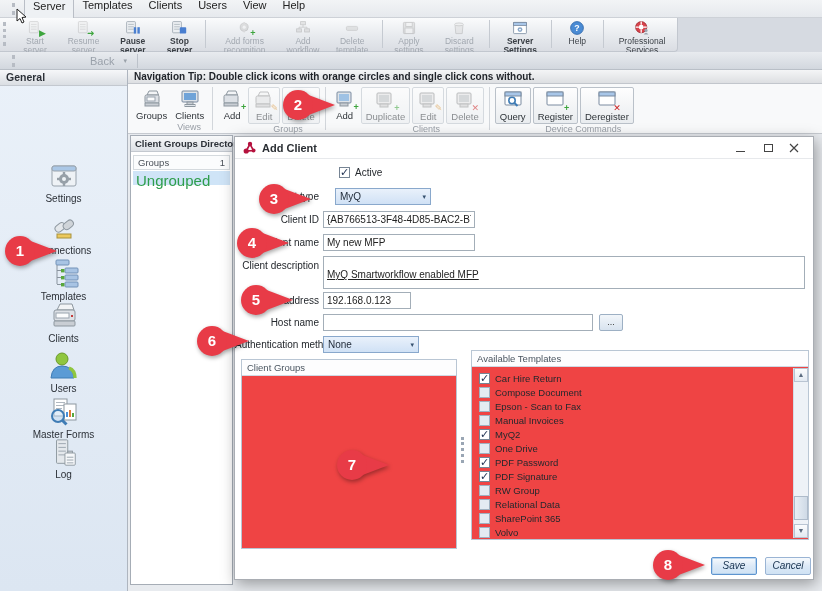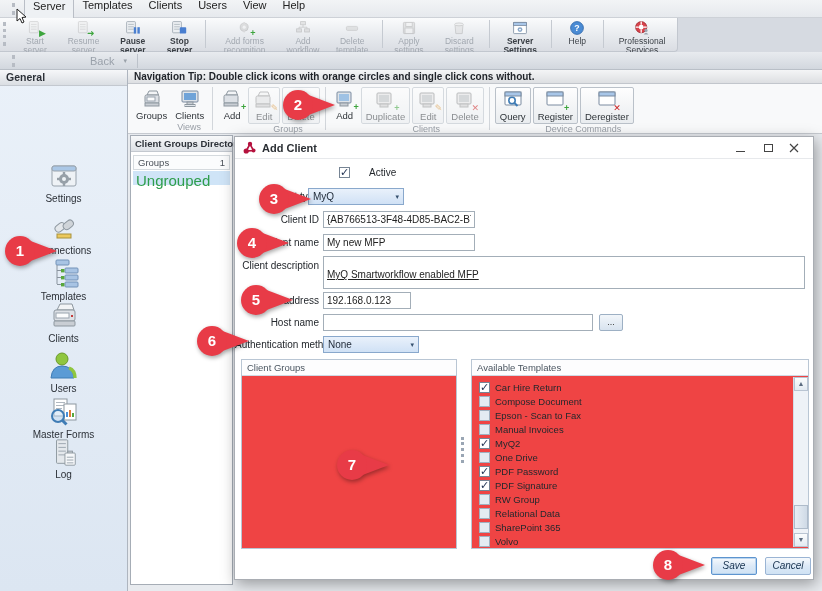--- a/index.html
+++ b/index.html
@@ -103,30 +103,30 @@
   .combo { position:absolute; height:17px; width:96px; display:flex; align-items:center;
     justify-content:space-between; padding:0 4px; font-size:10px; color:#1e2937;
     background:linear-gradient(#e9f1fb,#d0e1f5); border:1px solid #89a8cc; }
   .combo .arr { font-size:7px; color:#35506e; }
   .cb { width:11px; height:11px; border:1px solid #768494; background:#fff;
     display:inline-block; position:relative; flex:none; }
   .cb[data-checked="false"] { background:#e4ebf2; border-color:#9fb0c0; }
   .cb[data-checked="true"]::after { content:"✓"; position:absolute; left:0px; top:-2px;
     font-size:11px; font-weight:bold; color:#233454; }
   #active-row { position:absolute; left:104px; top:30px; display:flex; align-items:center;
-    gap:19px; font-size:10px; color:#24282d; }
+    gap:5px; font-size:10px; color:#24282d; }
   #browse-btn { position:absolute; left:364px; top:176px; width:24px; height:17px;
     background:linear-gradient(#f2f6fa,#d8e3ef); border:1px solid #9db0c4; border-radius:2px;
     font-size:9px; text-align:center; line-height:14px; color:#333; }
 
   .panel { position:absolute; border:1px solid #b9c6d4; background:#ef4444; }
   .panel-header { height:16px; border-bottom:1px solid #cfd9e4; background:#fdfdfe;
     font-size:9.5px; color:#4a5560; padding:2px 0 0 5px; }
   #cg-panel { left:6px; top:222px; width:216px; height:190px; }
-  #tpl-panel { left:236px; top:222px; width:338px; height:190px; }
+  #tpl-panel { left:236px; top:213px; width:338px; height:190px; }
   #split-handle { position:absolute; left:225px; top:300px; width:7px; height:30px; text-align:center; }
   #split-handle::before { content:""; display:inline-block; height:26px; width:3px;
     border-left:3px dotted #9aa6b4; }
   #tpl-list { position:absolute; left:1px; top:17px; right:16px; bottom:1px; overflow:hidden;
     padding:3px 0 0 6px; }
   .tpl-row { height:14px; display:flex; align-items:center; gap:5px; font-size:9.5px; color:#24282d; }
   #tpl-scroll { position:absolute; right:0; top:17px; bottom:1px; width:15px;
     background:#eef2f7; border-left:1px solid #d4dce6; }
   .sb-btn { position:absolute; left:0; width:14px; height:14px;
     background:linear-gradient(#fbfcfd,#e3eaf2); border:1px solid #b9c4d2;
@@ -557,21 +557,21 @@
         </svg>
       </span>
   </div>
 
   <div id="active-row">
     <span class="cb" data-checked="true"></span>
     <span>Active</span>
   </div>
 
   <span class="flabel" style="top:54px">Client type</span>
-  <div class="combo" style="left:73px;top:51px">
+  <div class="combo" style="left:100px;top:51px">
     <span>MyQ</span>
     <span class="arr">▾</span>
   </div>
 
   <span class="flabel" style="top:77px">Client ID</span>
   <input class="tinput" style="left: 88px; top: 74px; width: 152px;" value="{AB766513-3F48-4D85-BAC2-B72F6F680053}">
 
   <span class="flabel" style="top:100px">Client name</span>
   <input class="tinput" style="left: 88px; top: 97px; width: 152px;" value="My new MFP">
 

